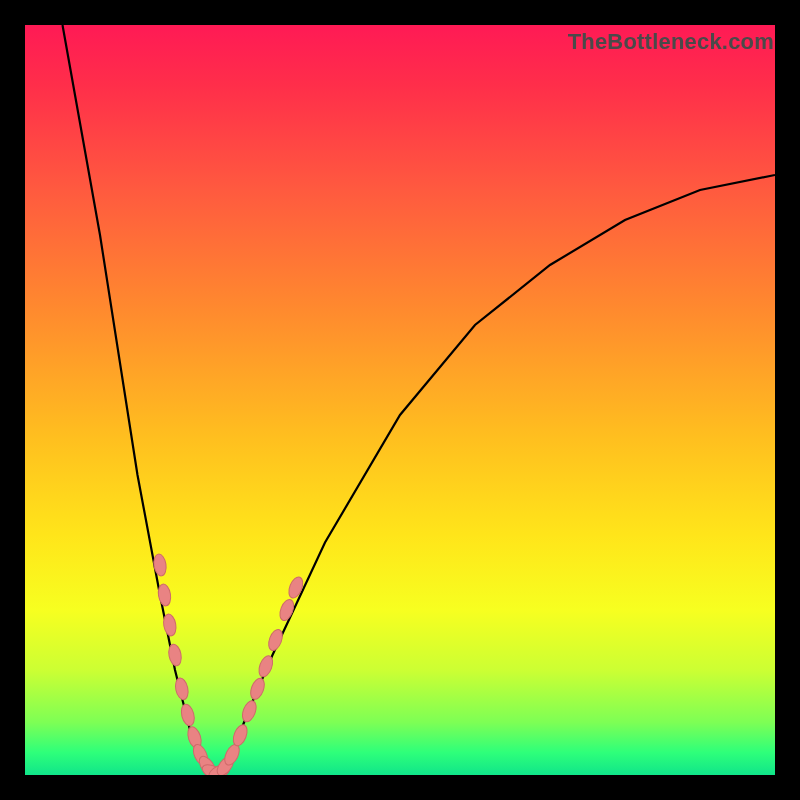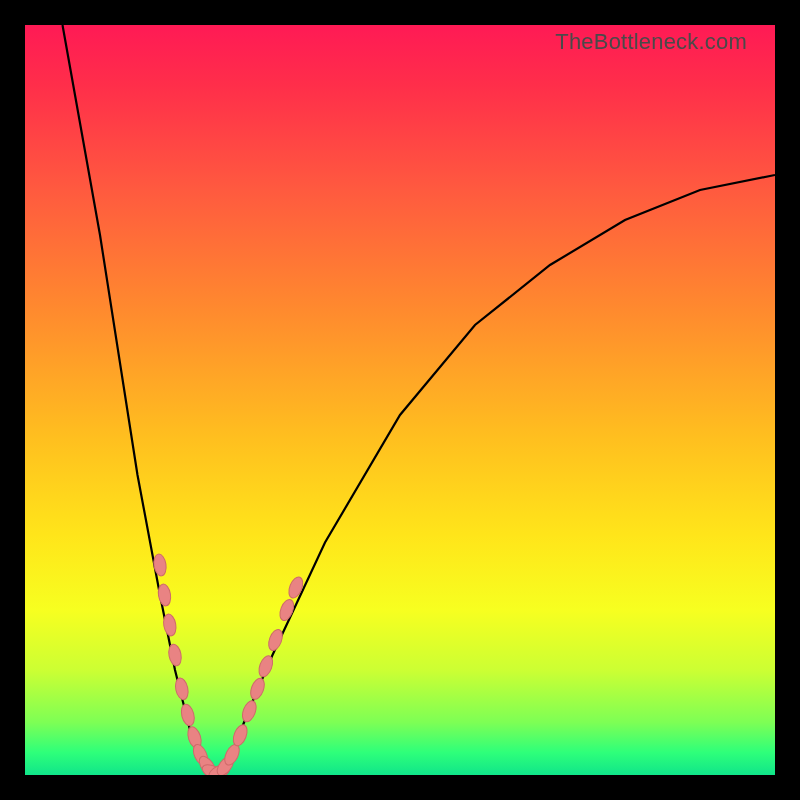--- a/index.html
+++ b/index.html
@@ -33,24 +33,24 @@
       #f7ff20 78%,
       #ccff33 86%,
       #7dff55 93%,
       #2eff7a 97%,
       #10e58a 100%
     );
   }
   .attribution {
     position: absolute;
     top: 4px;
-    right: 28px;
+    right: 1px;
     color: #4a4a4a;
     font-size: 22px;
-    font-weight: 400;
+    font-weight: 700;
     letter-spacing: 0.2px;
     font-family: Arial, Helvetica, sans-serif;
   }
   svg.curve {
     position: absolute;
     left: 0;
     top: 0;
   }
   .bead {
     fill: #e98383;

